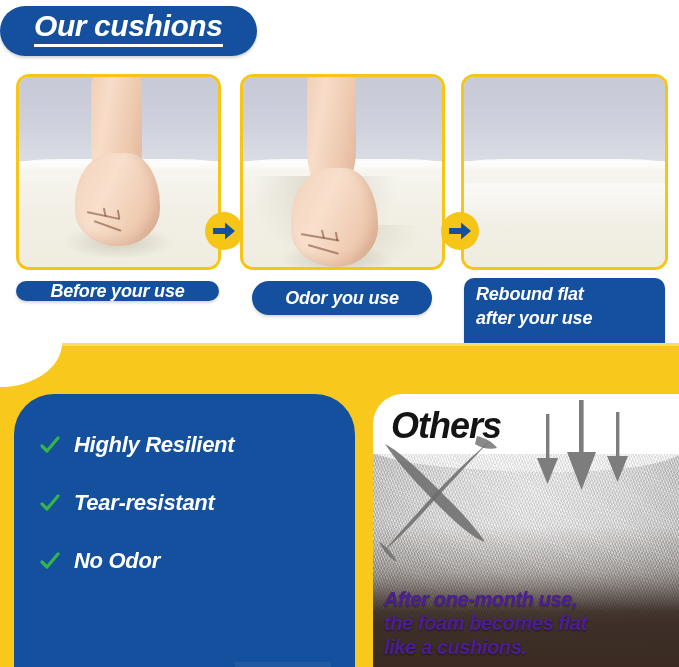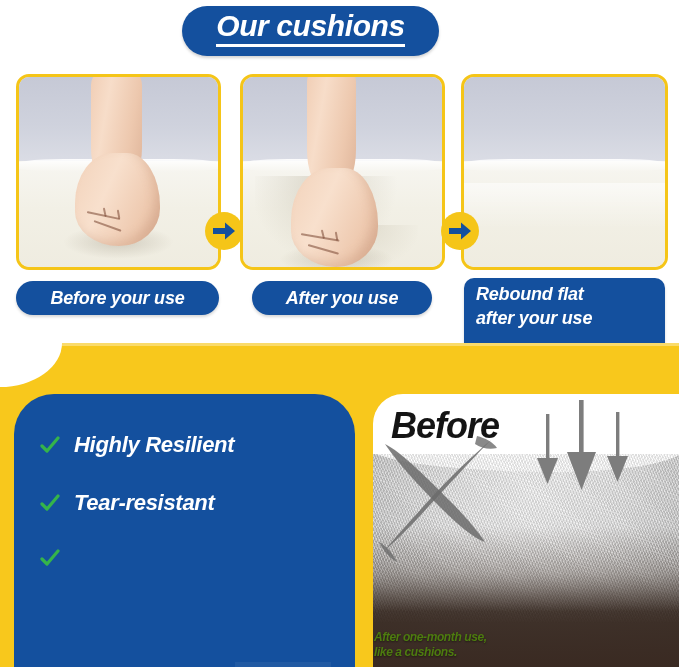--- a/index.html
+++ b/index.html
@@ -7,21 +7,21 @@
   body {
     font-family: "Liberation Sans", sans-serif;
     background:#ffffff;
     position:relative;
     overflow:hidden;
   }
 
   
   .title-wrap{
     position:absolute; left:0; top:6px; width:585px;
-    display:flex; justify-content:center; align-items:center;padding-left:36px;
+    display:flex; align-items:center;
   }
   .title-pill{
     background:#14509e;
     border-radius:26px;
     padding:5px 34px 9px 34px;
     display:flex; flex-direction:column; align-items:center;
     box-shadow:0 2px 3px rgba(0,0,0,.18);
   }
   .title-text{
     color:#ffffff;
@@ -131,21 +131,21 @@
 
   
   .cap{
     position:absolute;
     background:#14509e;
     color:#ffffff;
     font-weight:bold; font-style:italic;
     box-shadow:0 2px 3px rgba(0,0,0,.16);
   }
   .cap-1{
-    left:16px; top:281px; width:203px; height:34px;
+    left:16px; top:281px; width:203px; height:20px;
     border-radius:17px;
     display:flex; align-items:center; justify-content:center;
     font-size:18px; letter-spacing:-0.2px;
   }
   .cap-2{
     left:252px; top:281px; width:180px; height:34px;
     border-radius:17px;
     display:flex; align-items:center; justify-content:center;
     font-size:18px; letter-spacing:-0.2px;
   }
@@ -239,22 +239,22 @@
   .foam-top-white{
     position:absolute; left:-6px; top:-8px; width:320px; height:26px;
     background:#ffffff;
     border-bottom-left-radius:60% 100%;
     border-bottom-right-radius:40% 100%;
   }
   .cross-mark{
     position:absolute; left:0px; top:36px; width:150px; height:140px; z-index:5;
   }
   .others-caption{
-    position:absolute; left:1px; bottom:8px; right:6px;
-    color:#4d7c0f; font-size:12px; font-weight:bold; font-style:italic;
+    position:absolute; left:11px; bottom:8px; right:6px;
+    color:#4c1d95; font-size:20px; font-weight:bold; font-style:italic;
     line-height:1.2; letter-spacing:-0.4px;
     text-shadow:0 1px 2px rgba(0,0,0,.45);
     z-index:6;
   }
 </style>
 </head>
 <body>
 
 <div class="title-wrap">
   <div class="title-pill">
@@ -321,21 +321,21 @@
     <svg width="24" height="20" viewBox="0 0 24 20" aria-hidden="true">
       <path d="M1 7 H13 V1.5 L23 10 L13 18.5 V13 H1 Z" fill="#14509e"></path>
     </svg>
   </div>
 </div>
 
 <div class="cap cap-1">
   <span>Before your use</span>
 </div>
 <div class="cap cap-2">
-  <span>After you use</span>
+  <span>Odor you use</span>
 </div>
 <div class="cap cap-3">
   <div>Rebound flat</div>
   <div>after your use</div>
 </div>
 
 <div class="yellow-band">
   <div class="band-cut"></div>
   <div class="band-top-shade"></div>
 </div>
@@ -360,36 +360,37 @@
       </span>
       <span class="benefit-label">Tear-resistant</span>
     </div>
 
     <div class="benefit">
       <span class="check">
         <svg width="20" height="20" viewBox="0 0 20 20" aria-hidden="true">
           <path d="M2 11 L7 16 L18 3" fill="none" stroke="#35b44a" stroke-width="3.2" stroke-linecap="round" stroke-linejoin="round"></path>
         </svg>
       </span>
+      <span class="benefit-label">No Odor</span>
     </div>
 
   </div>
 
   <div class="watermark">
     <svg width="78" height="78" viewBox="0 0 78 78" aria-hidden="true">
       <path d="M39 8 L72 32 L59 70 H19 L6 32 Z" fill="none" stroke="rgba(255,255,255,.16)" stroke-width="5"></path>
       <path d="M26 62 V42 C26 32 32 26 39 26 C46 26 52 32 52 42 V62" fill="none" stroke="rgba(255,255,255,.16)" stroke-width="8" stroke-linecap="round"></path>
       <path d="M39 44 H52" stroke="rgba(255,255,255,.16)" stroke-width="7" stroke-linecap="round"></path>
     </svg>
   </div>
 </div>
 
 <div class="others-panel">
 
-  <div class="others-title">Before</div>
+  <div class="others-title">Others</div>
 
   <div class="down-arrows">
     <svg width="130" height="96" viewBox="0 0 130 96" aria-hidden="true">
       <g fill="#7d7d7d">
         <rect x="23" y="14" width="3.4" height="48"></rect>
         <polygon points="14,58 35,58 24.5,84"></polygon>
         <rect x="56" y="0" width="4.6" height="56"></rect>
         <polygon points="44,52 73,52 58.5,90"></polygon>
         <rect x="93" y="12" width="3.4" height="48"></rect>
         <polygon points="84,56 105,56 94.5,82"></polygon>
@@ -408,15 +409,16 @@
         <path d="M12 14 C28 22 52 46 78 72 C92 86 104 100 112 112 C100 108 84 94 66 76 C44 54 24 32 12 14 Z" opacity=".85"></path>
         <path d="M118 10 C104 24 80 50 56 76 C40 94 24 110 12 120 C22 108 38 90 58 68 C82 42 106 20 118 10 Z" opacity=".85"></path>
         <path d="M104 6 C112 8 120 12 124 18 C116 20 108 18 102 14 Z" opacity=".8"></path>
         <path d="M6 112 C10 120 16 128 24 132 C20 124 14 116 6 112 Z" opacity=".8"></path>
       </g>
     </svg>
   </div>
 
   <div class="others-caption">
     <div>After one-month use,</div>
+    <div>the foam becomes flat</div>
     <div>like a cushions.</div>
   </div>
 </div>
 
 </body></html>

